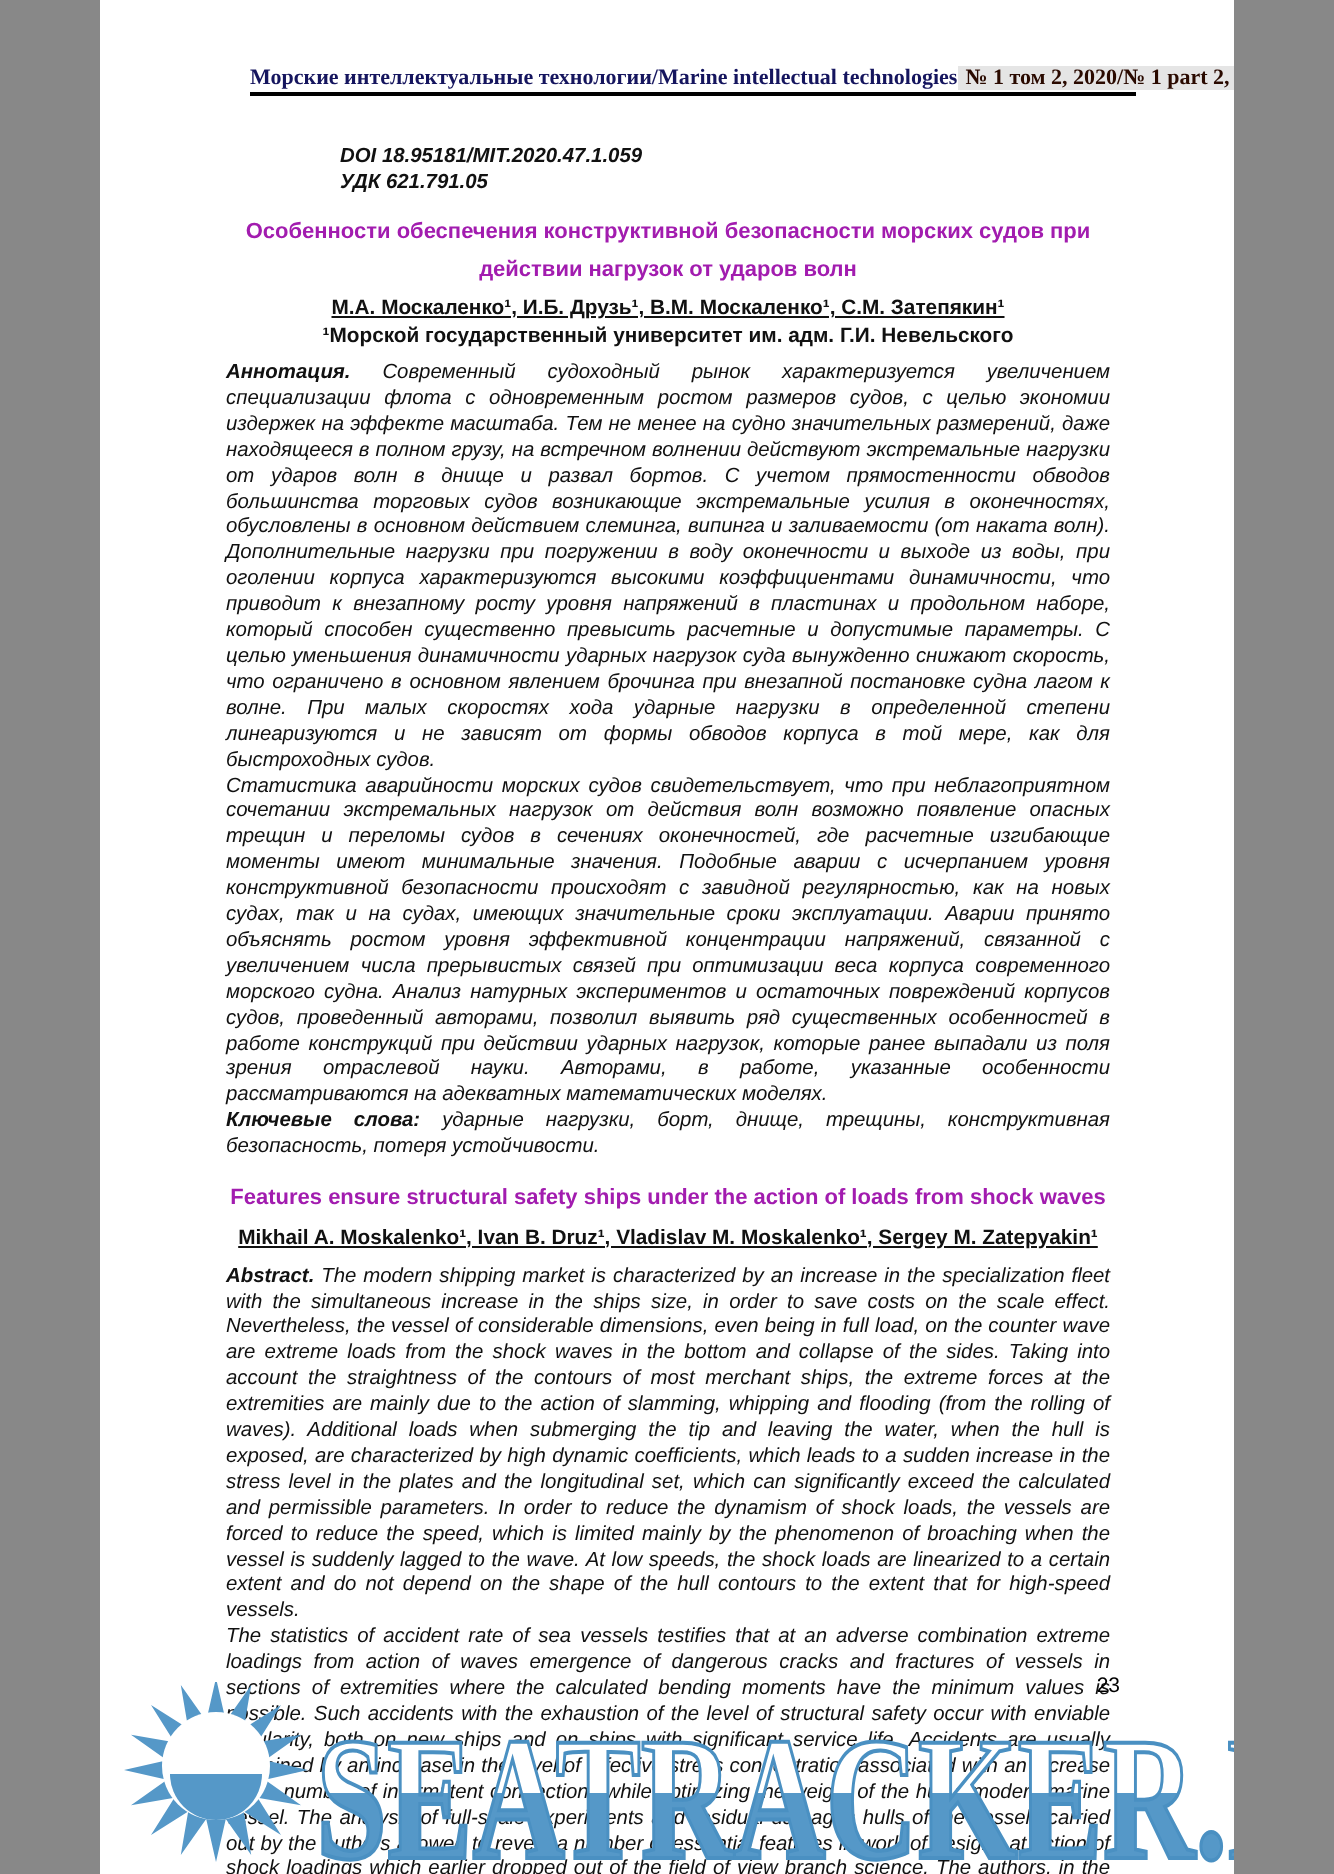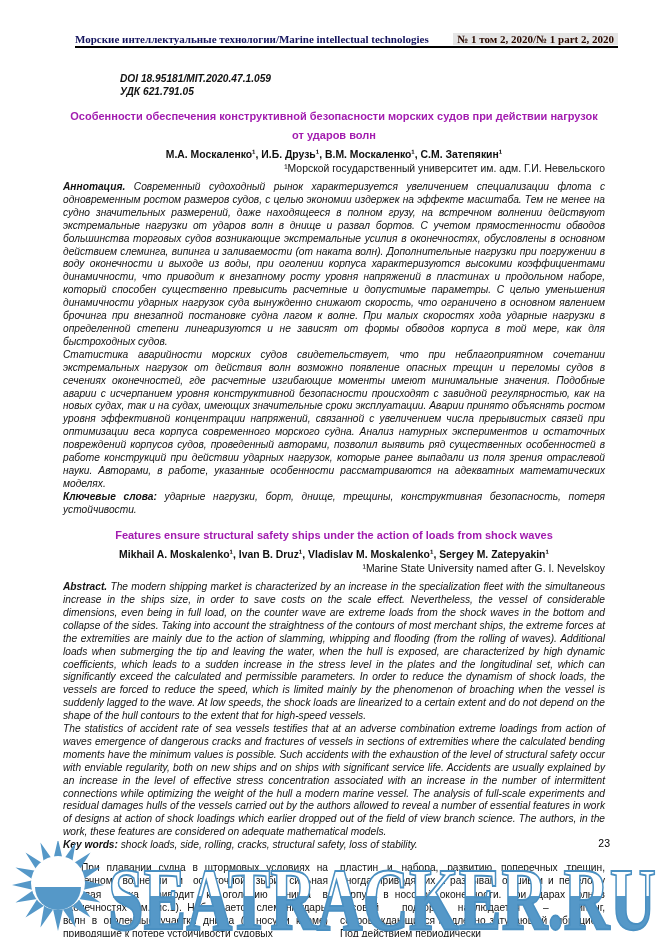--- a/index.html
+++ b/index.html
@@ -1,17 +1,17 @@
 <!DOCTYPE html>
 <html><head>
 <meta charset="utf-8">
 <style>
   html,body{margin:0;padding:0;background:#888;}
   .page{
-    position:relative; width:667px; height:937px; background:#ffffff;
+    position:relative; width:567px; height:937px; background:#ffffff;
     margin:0 auto; overflow:hidden;
     font-family:"Liberation Sans", sans-serif; color:#111;
   }
   
   .jheader{
     display:flex; justify-content:space-between; align-items:flex-end;
     margin:33px 49px 0 75px;
     border-bottom:2px solid #000; padding-bottom:1px;
     font-family:"Liberation Serif", serif; font-weight:bold; font-size:11px;
   }
@@ -23,24 +23,24 @@
   .meta{
     margin:24px 0 0 57px; font-style:italic; font-weight:bold;
     font-size:10.2px; line-height:13px; color:#111;
   }
   .title{
     text-align:center; font-weight:bold; font-size:11px; line-height:18.5px;
     margin:9px auto 0; max-width:560px; color:#a21caf;
   }
   .title-en{}
   .authors{
-    text-align:center; font-weight:bold; font-size:10.4px; line-height:14px; margin-top:4px;
+    text-align:center; font-weight:bold; font-size:10.4px; line-height:14px; margin-top:4px;text-decoration:underline;
   }
   .affiliation{
-    text-align:right; font-size:10.4px; line-height:13px;
+    text-align:center; font-size:10.4px; line-height:13px;font-weight:bold;
   }
   .abstract{
     margin-top:6px; font-size:10.2px; line-height:12.9px; text-align:justify;font-style:italic;
   }
   .abstract p{margin:0;}
   b.runin{font-weight:bold;}
   .columns{
     display:flex; gap:12px; margin-top:9px;
     font-size:10.2px; line-height:13.2px; text-align:justify;
   }
@@ -80,21 +80,20 @@
     <div class="affiliation">¹Морской государственный университет им. адм. Г.И. Невельского</div>
 
     <div class="abstract">
       <p><b class="runin">Аннотация.</b> <span>Современный судоходный рынок характеризуется увеличением специализации флота с одновременным ростом размеров судов, с целью экономии издержек на эффекте масштаба. Тем не менее на судно значительных размерений, даже находящееся в полном грузу, на встречном волнении действуют экстремальные нагрузки от ударов волн в днище и развал бортов. С учетом прямостенности обводов большинства торговых судов возникающие экстремальные усилия в оконечностях, обусловлены в основном действием слеминга, випинга и заливаемости (от наката волн). Дополнительные нагрузки при погружении в воду оконечности и выходе из воды, при оголении корпуса характеризуются высокими коэффициентами динамичности, что приводит к внезапному росту уровня напряжений в пластинах и продольном наборе, который способен существенно превысить расчетные и допустимые параметры. С целью уменьшения динамичности ударных нагрузок суда вынужденно снижают скорость, что ограничено в основном явлением брочинга при внезапной постановке судна лагом к волне. При малых скоростях хода ударные нагрузки в определенной степени линеаризуются и не зависят от формы обводов корпуса в той мере, как для быстроходных судов.</span></p>
       <p>Статистика аварийности морских судов свидетельствует, что при неблагоприятном сочетании экстремальных нагрузок от действия волн возможно появление опасных трещин и переломы судов в сечениях оконечностей, где расчетные изгибающие моменты имеют минимальные значения. Подобные аварии с исчерпанием уровня конструктивной безопасности происходят с завидной регулярностью, как на новых судах, так и на судах, имеющих значительные сроки эксплуатации. Аварии принято объяснять ростом уровня эффективной концентрации напряжений, связанной с увеличением числа прерывистых связей при оптимизации веса корпуса современного морского судна. Анализ натурных экспериментов и остаточных повреждений корпусов судов, проведенный авторами, позволил выявить ряд существенных особенностей в работе конструкций при действии ударных нагрузок, которые ранее выпадали из поля зрения отраслевой науки. Авторами, в работе, указанные особенности рассматриваются на адекватных математических моделях.</p>
       <p><b class="runin">Ключевые слова:</b> <span>ударные нагрузки, борт, днище, трещины, конструктивная безопасность, потеря устойчивости.</span></p>
     </div>
 
     <div class="title title-en">Features ensure structural safety ships under the action of loads from shock waves</div>
     <div class="authors">Mikhail A. Moskalenko¹, Ivan B. Druz¹, Vladislav M. Moskalenko¹, Sergey M. Zatepyakin¹</div>
-    <div class="affiliation">¹Marine State University named after G. I. Nevelskoy</div>
 
     <div class="abstract">
       <p><b class="runin">Abstract.</b> <span>The modern shipping market is characterized by an increase in the specialization fleet with the simultaneous increase in the ships size, in order to save costs on the scale effect. Nevertheless, the vessel of considerable dimensions, even being in full load, on the counter wave are extreme loads from the shock waves in the bottom and collapse of the sides. Taking into account the straightness of the contours of most merchant ships, the extreme forces at the extremities are mainly due to the action of slamming, whipping and flooding (from the rolling of waves). Additional loads when submerging the tip and leaving the water, when the hull is exposed, are characterized by high dynamic coefficients, which leads to a sudden increase in the stress level in the plates and the longitudinal set, which can significantly exceed the calculated and permissible parameters. In order to reduce the dynamism of shock loads, the vessels are forced to reduce the speed, which is limited mainly by the phenomenon of broaching when the vessel is suddenly lagged to the wave. At low speeds, the shock loads are linearized to a certain extent and do not depend on the shape of the hull contours to the extent that for high-speed vessels.</span></p>
       <p>The statistics of accident rate of sea vessels testifies that at an adverse combination extreme loadings from action of waves emergence of dangerous cracks and fractures of vessels in sections of extremities where the calculated bending moments have the minimum values is possible. Such accidents with the exhaustion of the level of structural safety occur with enviable regularity, both on new ships and on ships with significant service life. Accidents are usually explained by an increase in the level of effective stress concentration associated with an increase in the number of intermittent connections while optimizing the weight of the hull a modern marine vessel. The analysis of full-scale experiments and residual damages hulls of the vessels carried out by the authors allowed to reveal a number of essential features in work of designs at action of shock loadings which earlier dropped out of the field of view branch science. The authors, in the work, these features are considered on adequate mathematical models.</p>
       <p><b class="runin">Key words:</b> <span>shock loads, side, rolling, cracks, structural safety, loss of stability.</span></p>
     </div>
 
     <div class="columns">
       <p class="indent">При плавании судна в штормовых условиях на встречном волнении и остаточной зыби сильная килевая качка приводит к оголению днища в оконечностях (см.рис.1). Наблюдается слеминг-удары волн в оголенные участки днища (в носу и корме) приводящие к потере устойчивости судовых</p>
       <p>пластин и набора, развитию поперечных трещин, иногда приводящих к разрывам обшивки и перелому корпуса в носовой оконечности. При ударах волн в носовой подзор наблюдается – випинг, сопровождающийся медленно затухающей вибрацией. Под действием периодически</p>

